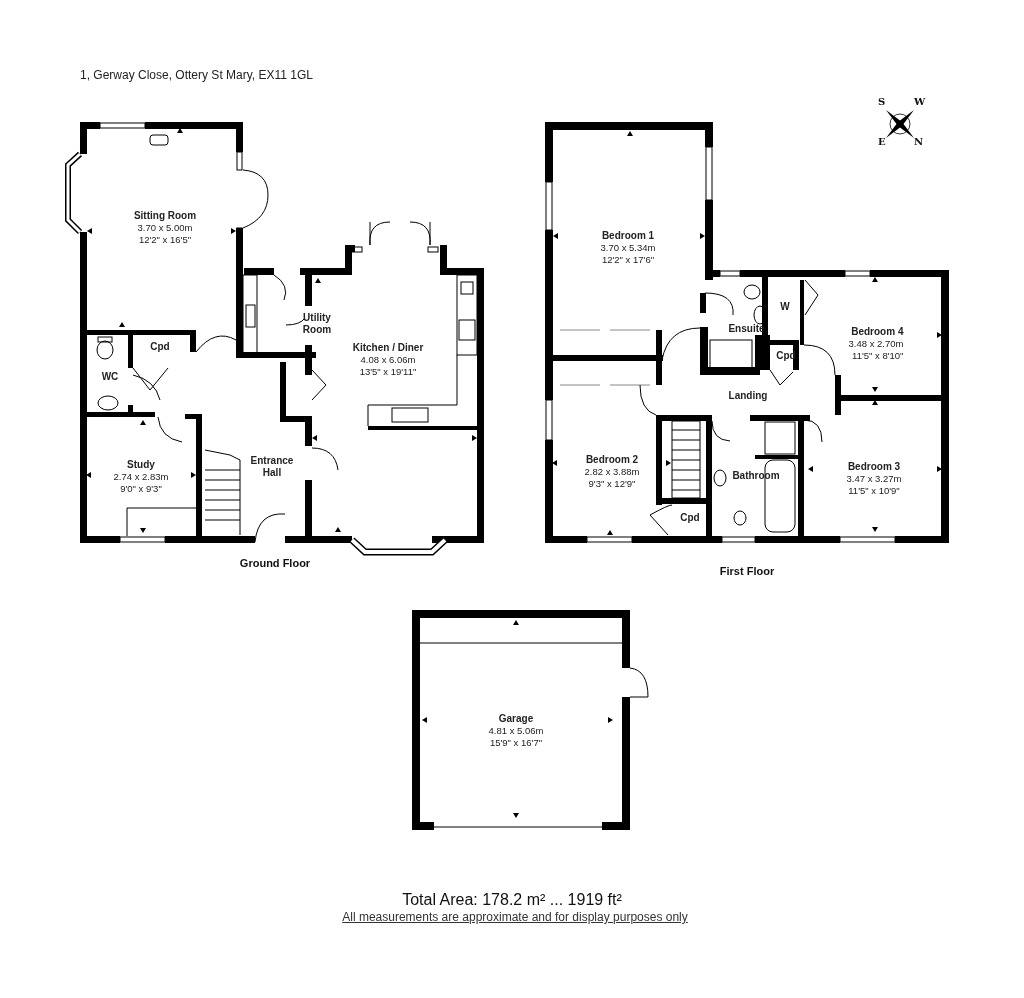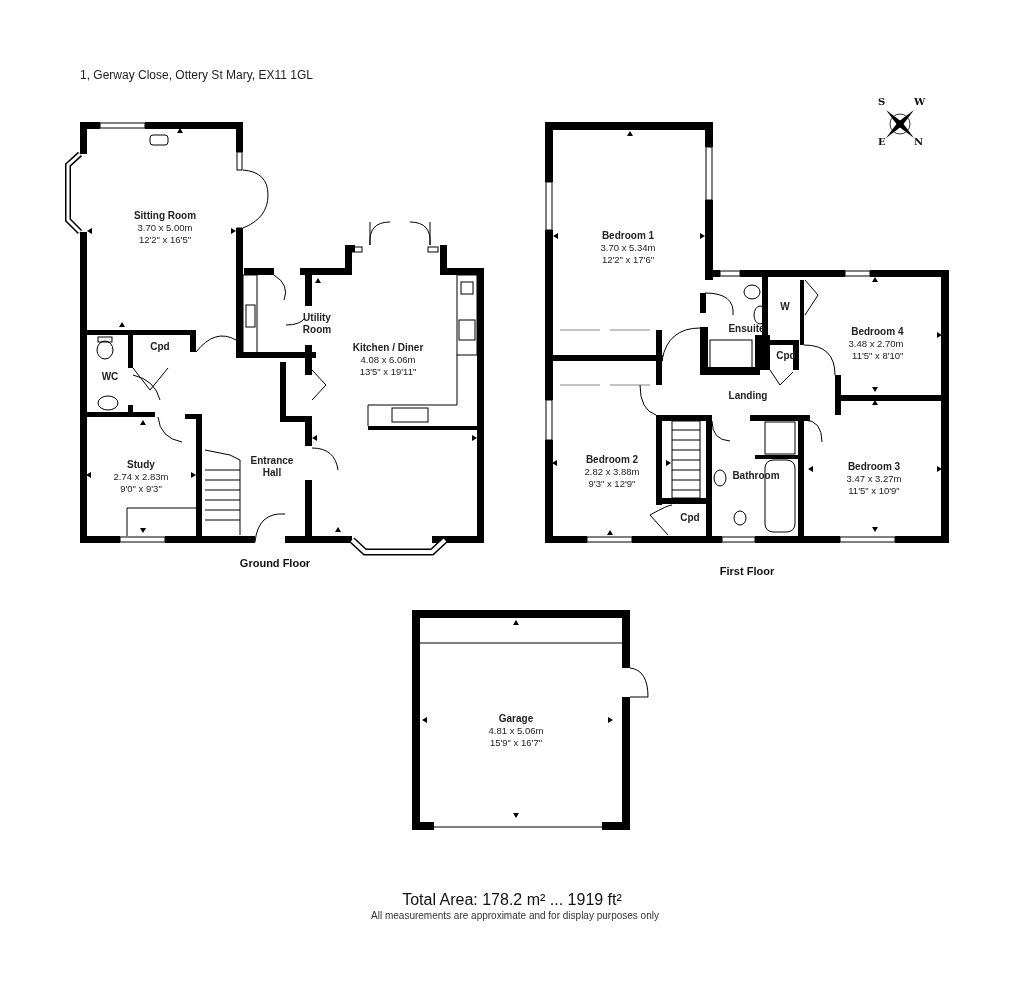--- a/index.html
+++ b/index.html
@@ -3,21 +3,21 @@
 <meta charset="utf-8">
 <style>
   html,body{margin:0;padding:0;background:#ffffff;}
   body{width:1024px;height:998px;position:relative;overflow:hidden;font-family:"Liberation Sans",sans-serif;color:#111;}
   .address{position:absolute;left:80px;top:68px;font-size:12px;color:#222;}
   svg.plan{position:absolute;left:0;top:0;}
   .lbl{position:absolute;text-align:center;font-size:9.5px;line-height:12px;color:#222;transform:translateX(-50%);white-space:nowrap;}
   .lbl .n{font-weight:bold;font-size:10px;}
   .floor{position:absolute;font-weight:bold;font-size:11px;transform:translateX(-50%);}
   .total{position:absolute;left:512px;top:891px;transform:translateX(-50%);font-size:16px;}
-  .disc{position:absolute;left:515px;top:910px;transform:translateX(-50%);font-size:10px;color:#333;}
+  .disc{position:absolute;left:515px;top:910px;transform:translateX(-50%);font-size:12px;color:#333;text-decoration:underline;}
   .compass{position:absolute;left:872px;top:96px;width:56px;height:56px;}
   .compass span{position:absolute;font-family:"DejaVu Serif",serif;font-weight:bold;font-size:10px;}
 </style>
 </head>
 <body>
 
 <div class="address">1, Gerway Close, Ottery St Mary, EX11 1GL</div>
 
 <svg class="plan" width="1024" height="998" viewBox="0 0 1024 998">
   <g fill="#000" stroke="none">

